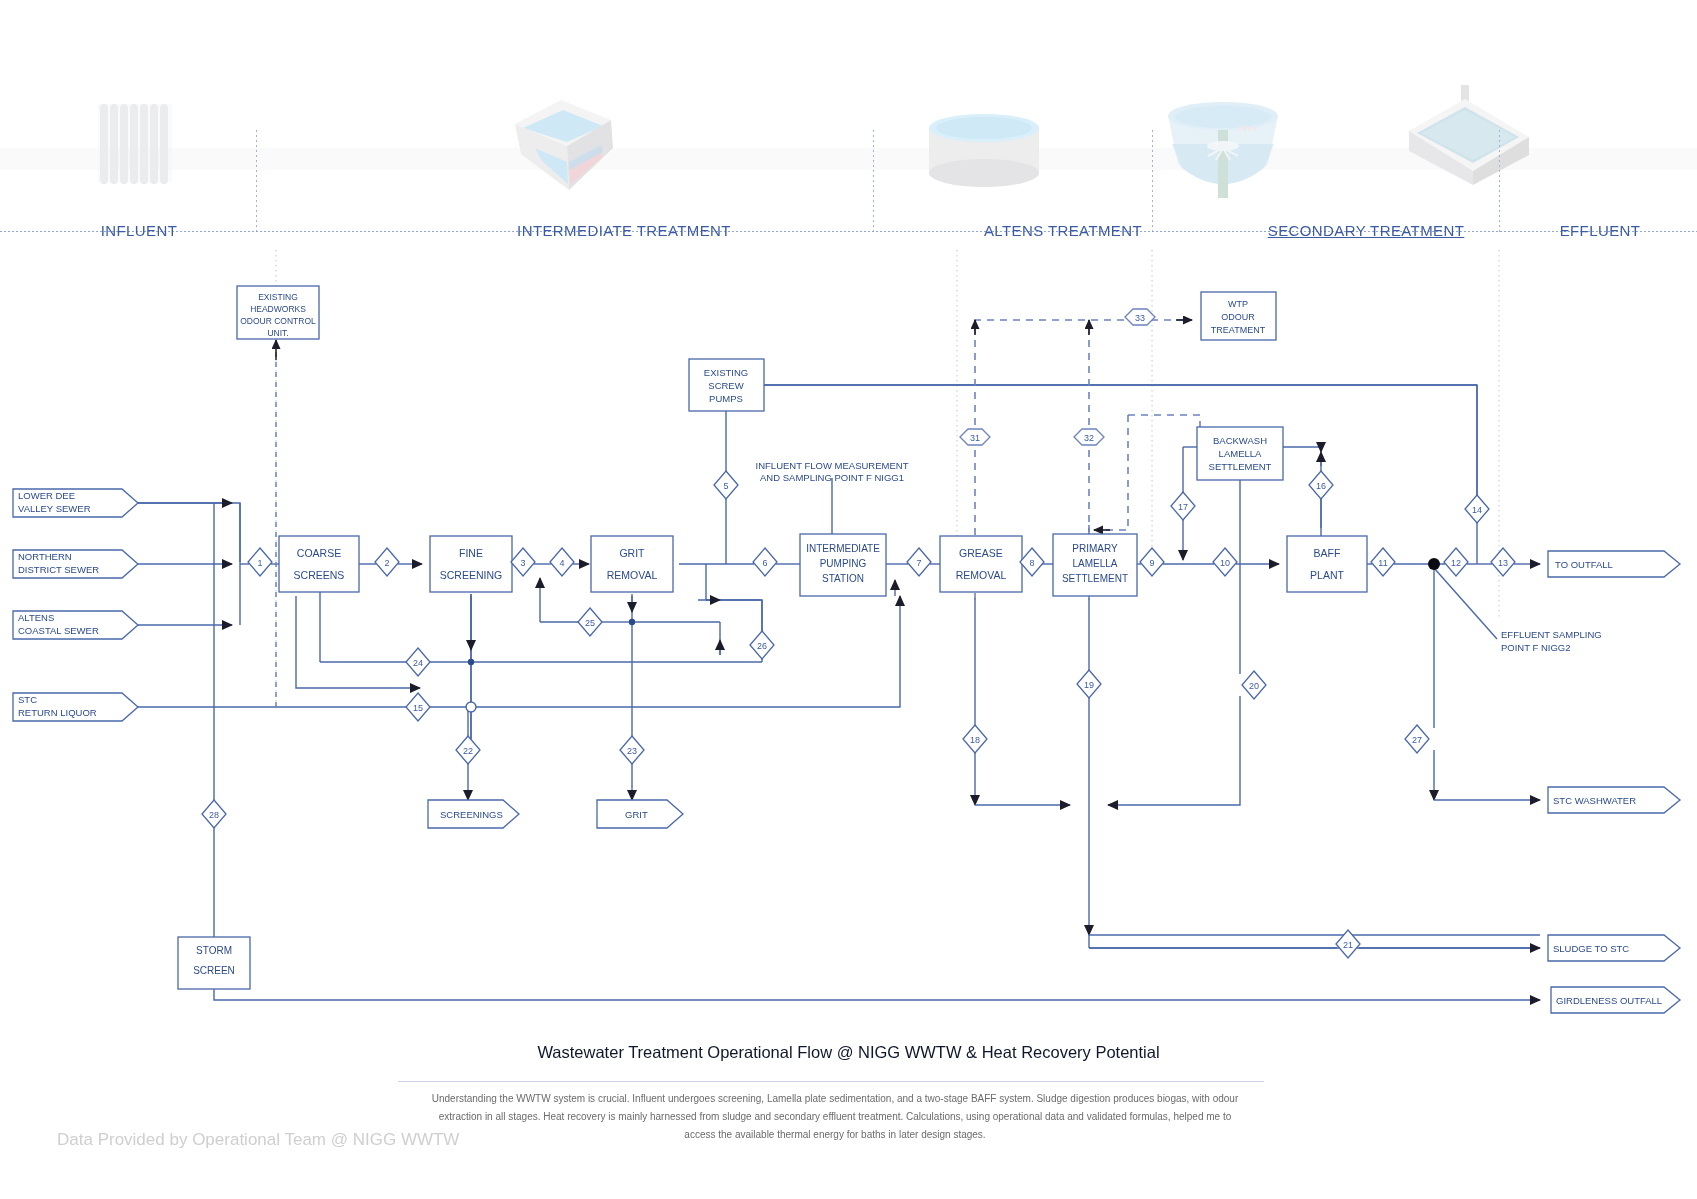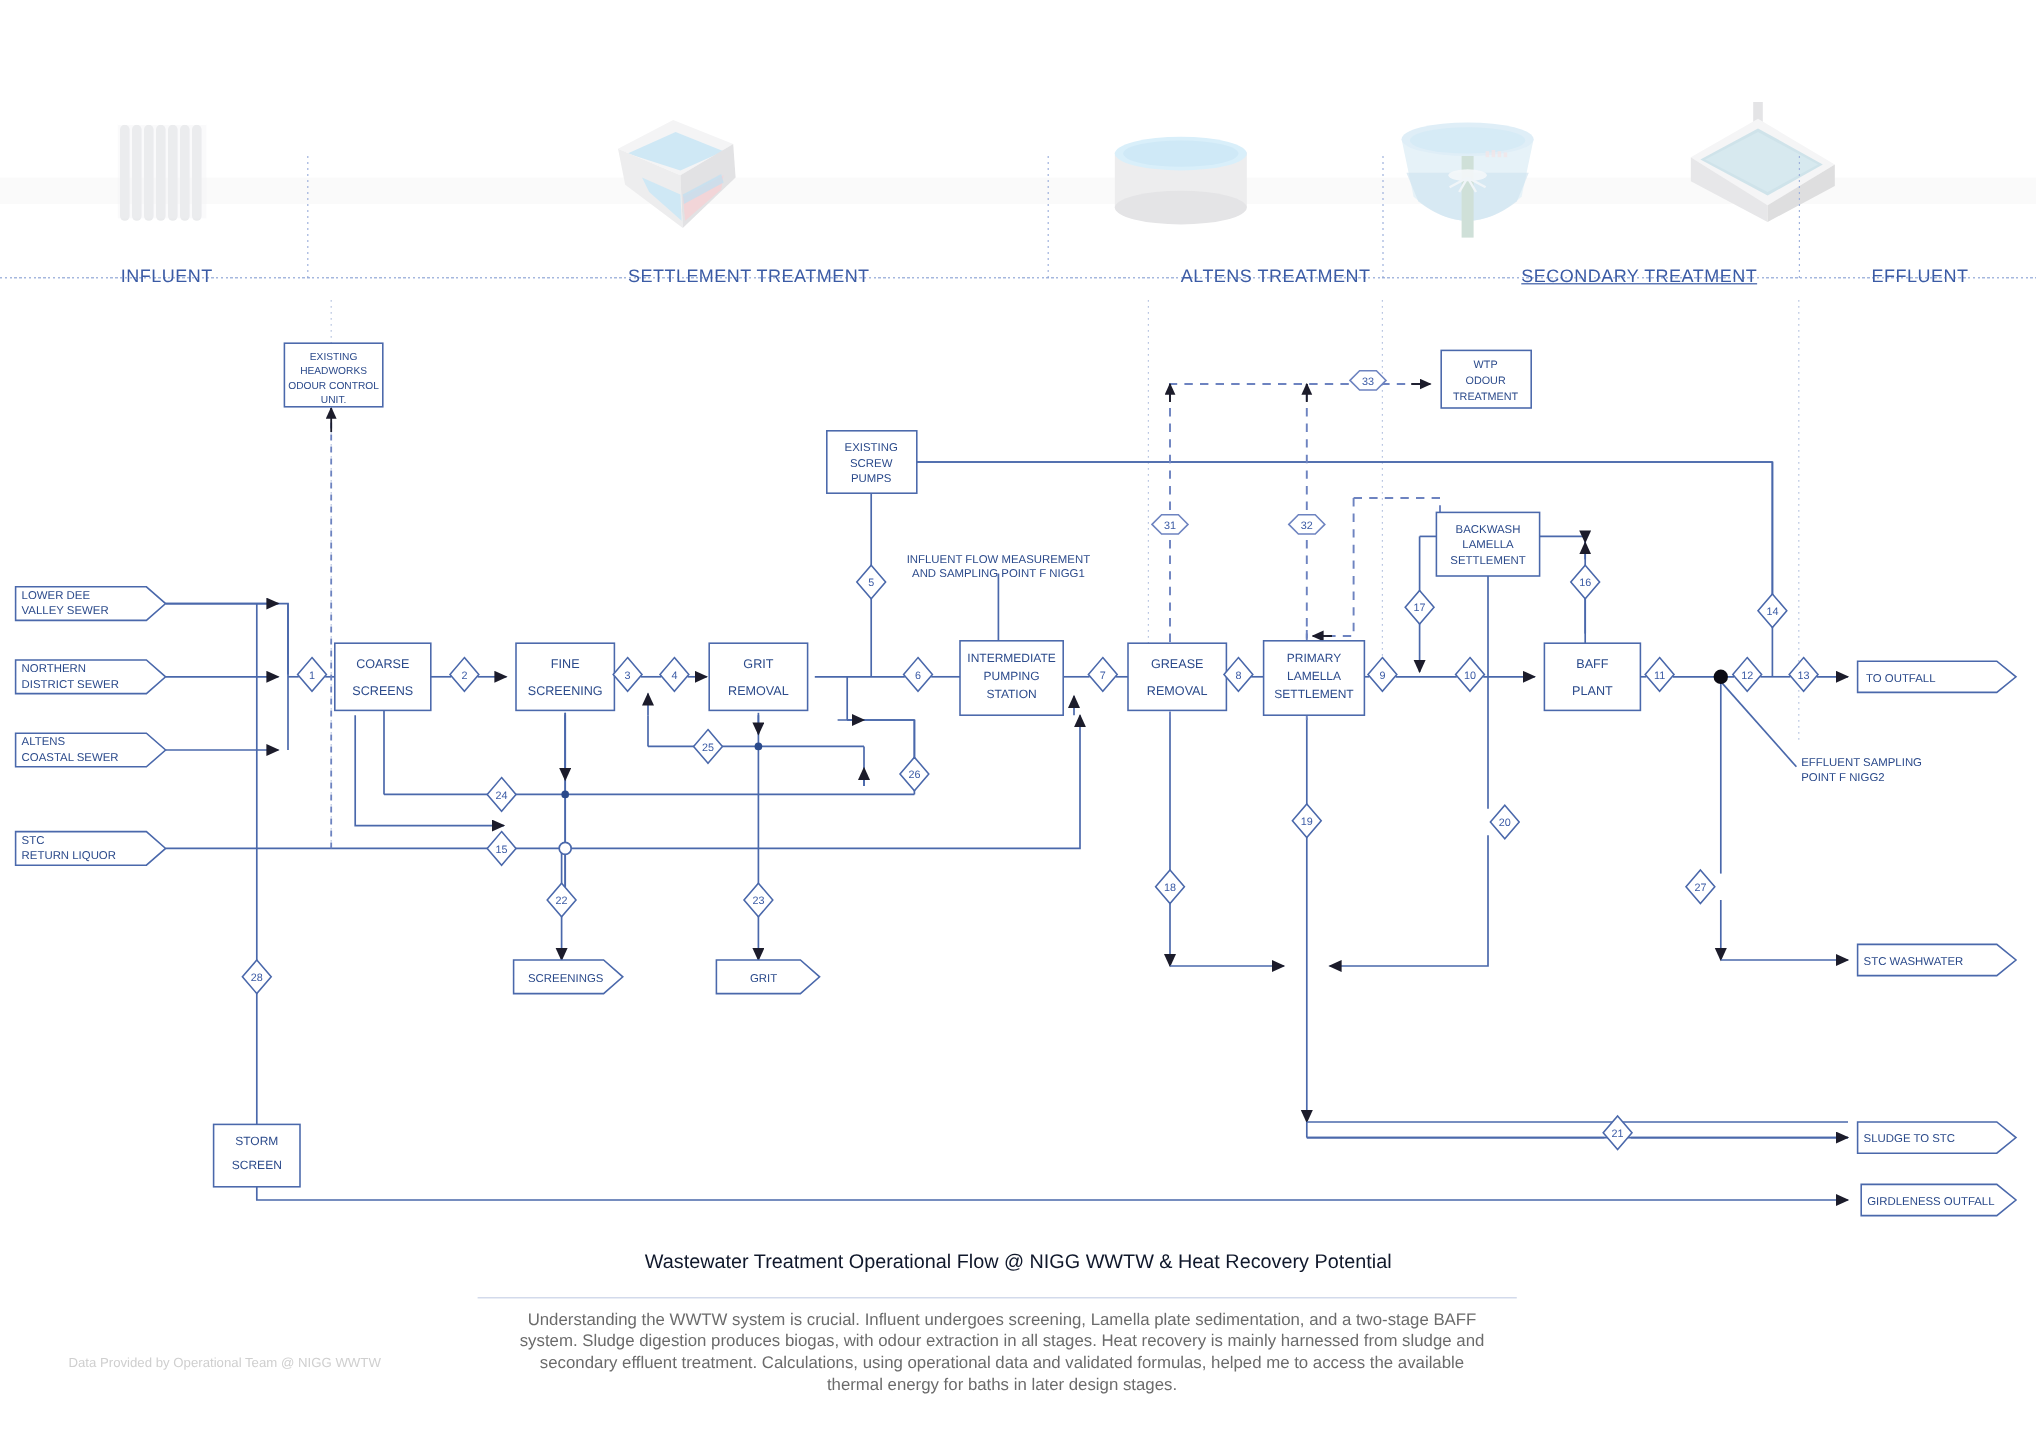--- a/index.html
+++ b/index.html
@@ -17,22 +17,22 @@
   .dotcol{position:absolute;width:1px;background:repeating-linear-gradient(to bottom,#9fb2dd 0 2px,transparent 2px 5px);}
 
   
   .illu{position:absolute;}
 
   
   .capline{position:absolute;left:398px;top:1081px;width:866px;height:1px;background:#c9d2e6;}
   .captitle{position:absolute;left:0;top:1043px;width:1697px;text-align:center;
             font-size:16.5px;color:#0f172a;font-family:"Liberation Sans", sans-serif;}
   .capbody{position:absolute;left:430px;top:1090px;width:810px;text-align:center;
-           font-size:14px;line-height:18px;color:#6b6b6b;font-family:"Liberation Sans", sans-serif;}
-  .credit{position:absolute;left:57px;top:1130px;font-size:11px;color:#cfcfcf;
+           font-size:10px;line-height:18px;color:#6b6b6b;font-family:"Liberation Sans", sans-serif;}
+  .credit{position:absolute;left:57px;top:1130px;font-size:17px;color:#cfcfcf;
           font-family:"Liberation Sans", sans-serif;}
 
   text{font-family:"Liberation Sans", sans-serif;}
 </style>
 </head>
 <body>
 
 <div id="stage">
 
   <div class="band"></div>
@@ -110,21 +110,21 @@
   </div>
 
   <div class="dotcol" style="left:256px;top:130px;height:102px;"></div>
   <div class="dotcol" style="left:873px;top:130px;height:102px;"></div>
   <div class="dotcol" style="left:1152px;top:130px;height:102px;"></div>
   <div class="dotcol" style="left:1499px;top:130px;height:102px;"></div>
 
   <div class="divider"></div>
 
   <div class="stagelabel" style="left:39px; top:222px;width:200px;">INFLUENT</div>
-  <div class="stagelabel" style="left:474px;top:222px;width:300px;">SETTLEMENT TREATMENT</div>
+  <div class="stagelabel" style="left:474px;top:222px;width:300px;">INTERMEDIATE TREATMENT</div>
   <div class="stagelabel" style="left:938px;top:222px;width:250px;">ALTENS TREATMENT</div>
   <div class="stagelabel" style="left:1226px;top:222px;width:280px;text-decoration:underline;">SECONDARY TREATMENT</div>
   <div class="stagelabel" style="left:1500px;top:222px;width:200px;">EFFLUENT</div>
 
   <svg id="diagram" viewBox="0 0 1697 1199">
     <defs>
       <marker id="ah" markerWidth="12" markerHeight="12" refX="10" refY="5" orient="auto" markerUnits="userSpaceOnUse">
         <path d="M0,0 L11,5 L0,10 z" fill="#1c1c2b"></path>
       </marker>
       <marker id="ahs" markerWidth="10" markerHeight="10" refX="9" refY="4.5" orient="auto" markerUnits="userSpaceOnUse">

